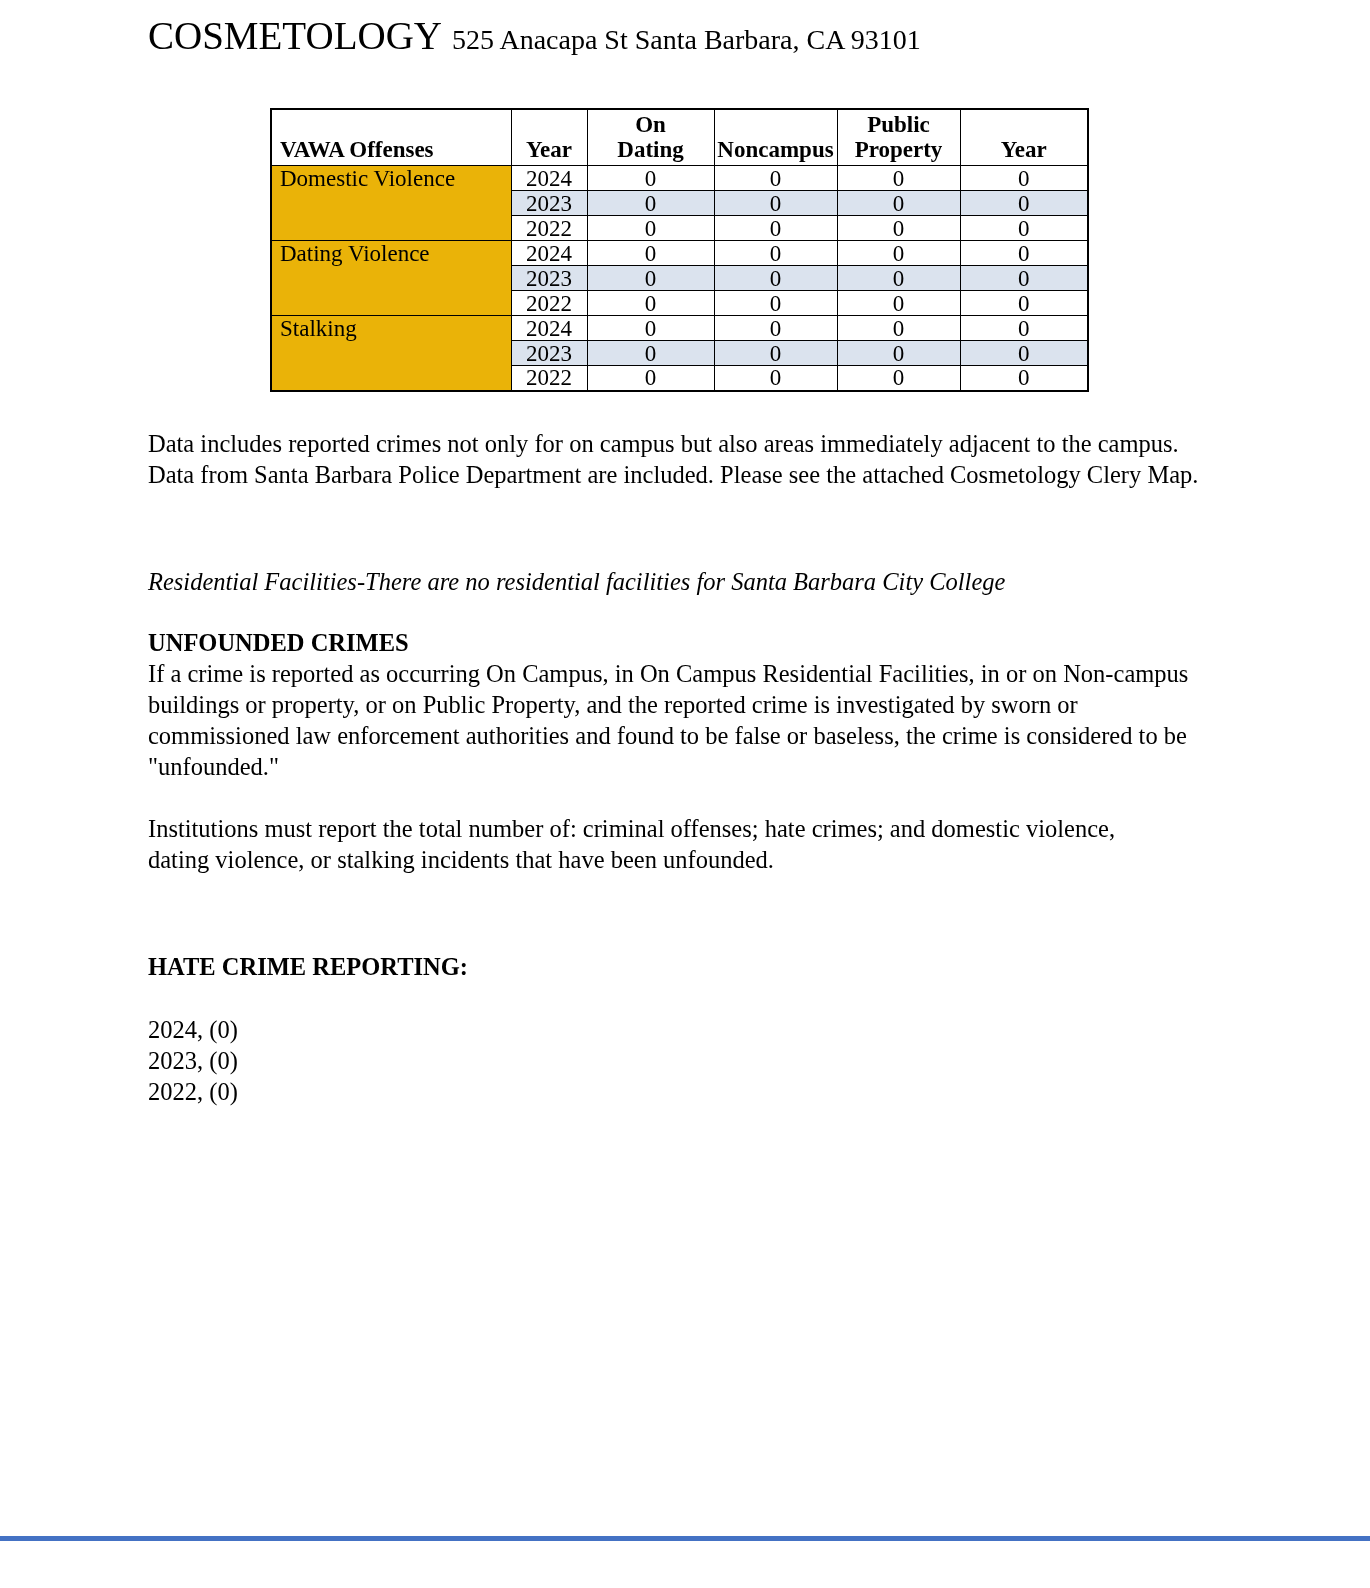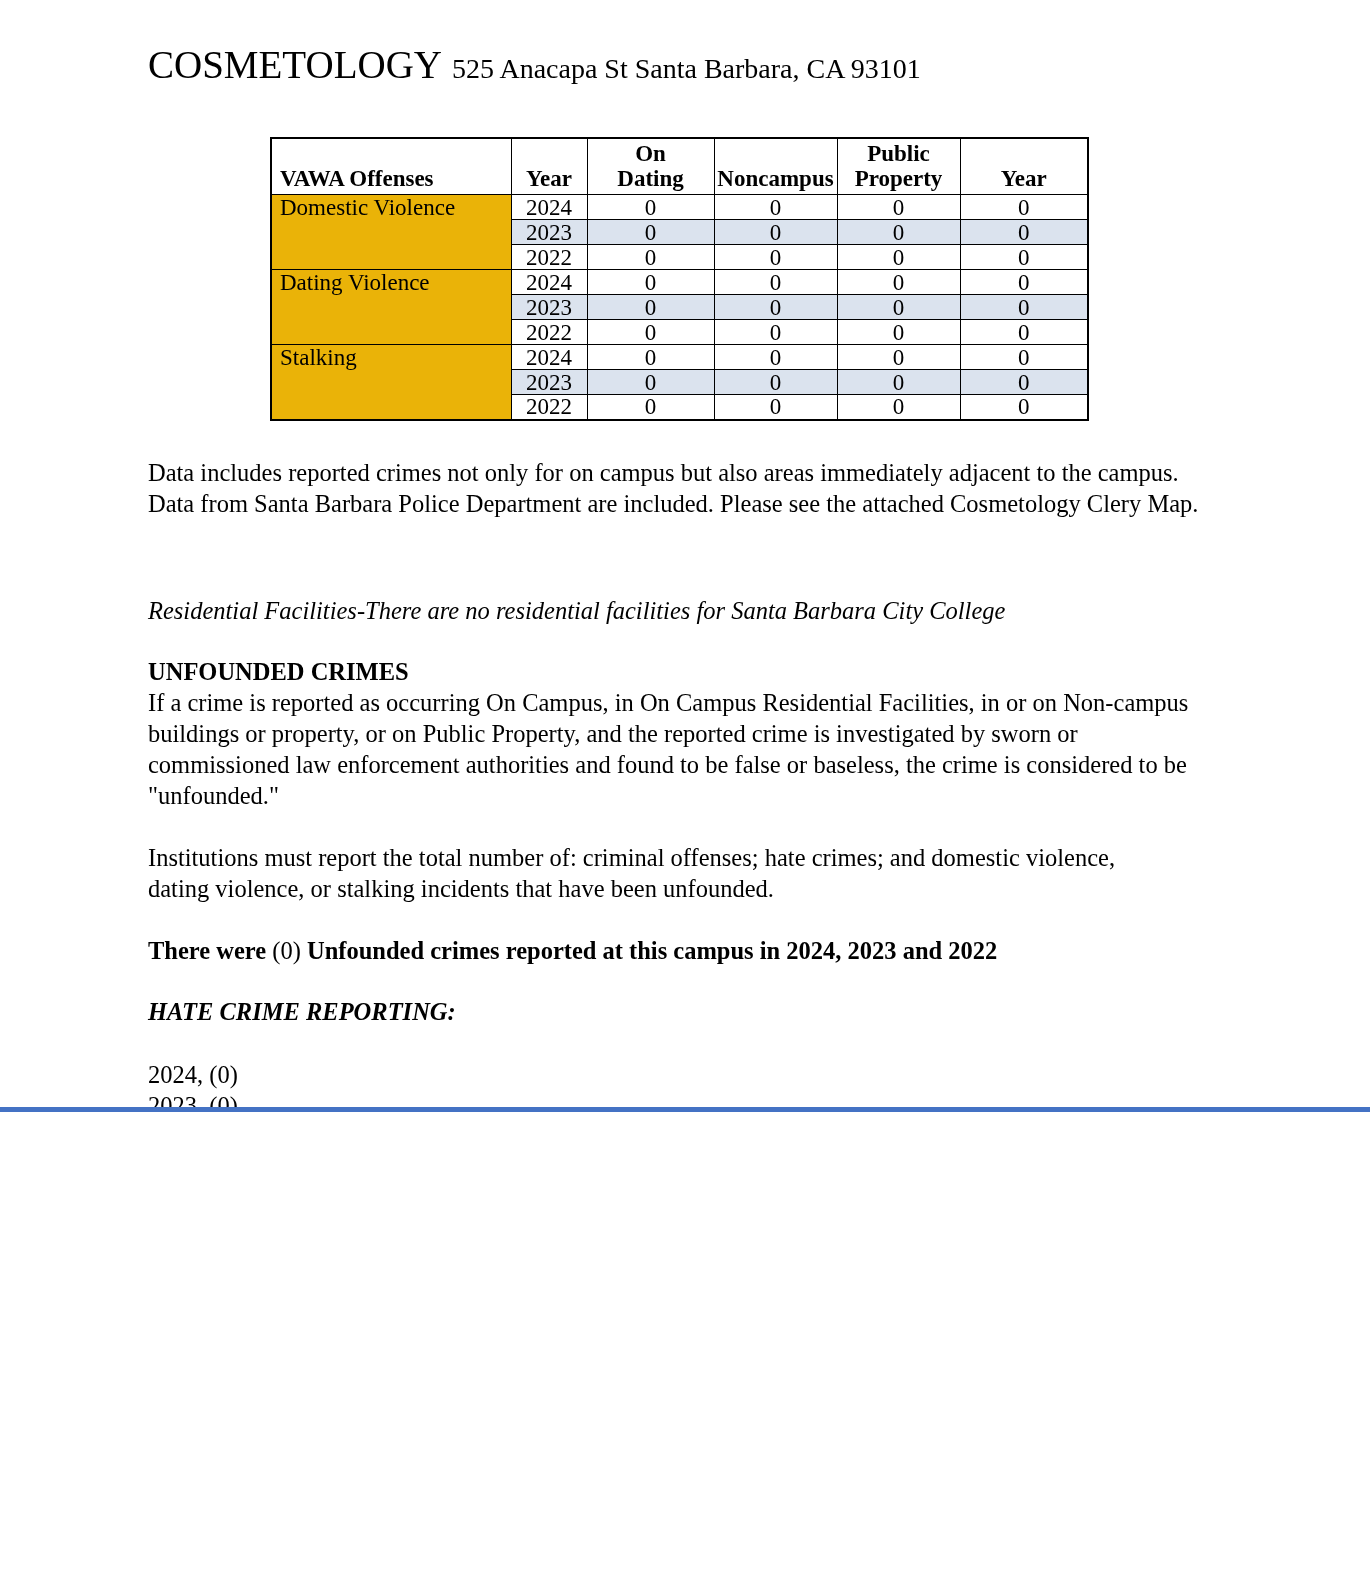--- a/index.html
+++ b/index.html
@@ -6,26 +6,26 @@
     --row-shade:#dbe3ee;
     --bottom-bar:#4472c4;
     --ink:#000000;
     --paper:#ffffff;
   }
   *{margin:0;padding:0;box-sizing:border-box;}
   html,body{background:#ffffff;}
   .page{
     position:relative;
     width:1370px;
-    height:1112px;
+    height:1541px;
     background:var(--paper);
     font-family:"Liberation Serif","DejaVu Serif",serif;
     color:var(--ink);
     overflow:hidden;
-    padding:41px 130px 0 148px;
+    padding:12px 130px 0 148px;
   }
   
   .doc-title{
     line-height:48px;
     white-space:nowrap;
   }
   .doc-title .campus{
     font-size:39px;
     letter-spacing:0px;
   }
@@ -112,22 +112,21 @@
   }
   .summary-line{
     margin-top:31px;
     font-weight:bold;
     white-space:nowrap;
   }
   .summary-line .count{
     font-weight:normal;
   }
   .hate-heading{
-    margin-top:30px;
-    font-style:italic;
+    margin-top:76px;
   }
   .hate-list{
     margin-top:32px;
   }
   .hate-list div{
     line-height:31px;
   }
   
   .bottom-bar{
     position:absolute;
@@ -243,23 +242,20 @@
   <p class="body-text note-para">Data includes reported crimes not only for on campus but also areas immediately adjacent to the campus. Data from Santa Barbara Police Department are included.  Please see the attached Cosmetology Clery Map.</p>
 
   <p class="body-text residential-note">Residential Facilities-There are no residential facilities for Santa Barbara City College</p>
 
   <div class="body-text section-heading unfounded-heading">UNFOUNDED CRIMES</div>
 
   <p class="body-text unfounded-para">If a crime is reported as occurring On Campus, in On Campus Residential Facilities, in or on Non-campus buildings or property, or on Public Property, and the reported crime is investigated by sworn or commissioned law enforcement authorities and found to be false or baseless, the crime is considered to be "unfounded."</p>
 
   <p class="body-text institutions-para">Institutions must report the total number of: criminal offenses; hate crimes; and domestic violence, dating violence, or stalking incidents that have been unfounded.</p>
 
-  <div class="body-text summary-line">
-    <span>There were </span><span class="count">(0)</span><span> Unfounded crimes reported at this campus in 2024, 2023 and 2022</span>
-  </div>
 
   <div class="body-text section-heading hate-heading">HATE CRIME REPORTING:</div>
 
   <div class="body-text hate-list">
       <div>2024, (0)</div>
       <div>2023, (0)</div>
       <div>2022, (0)</div>
     </div>
 
   <div class="bottom-bar"></div>

